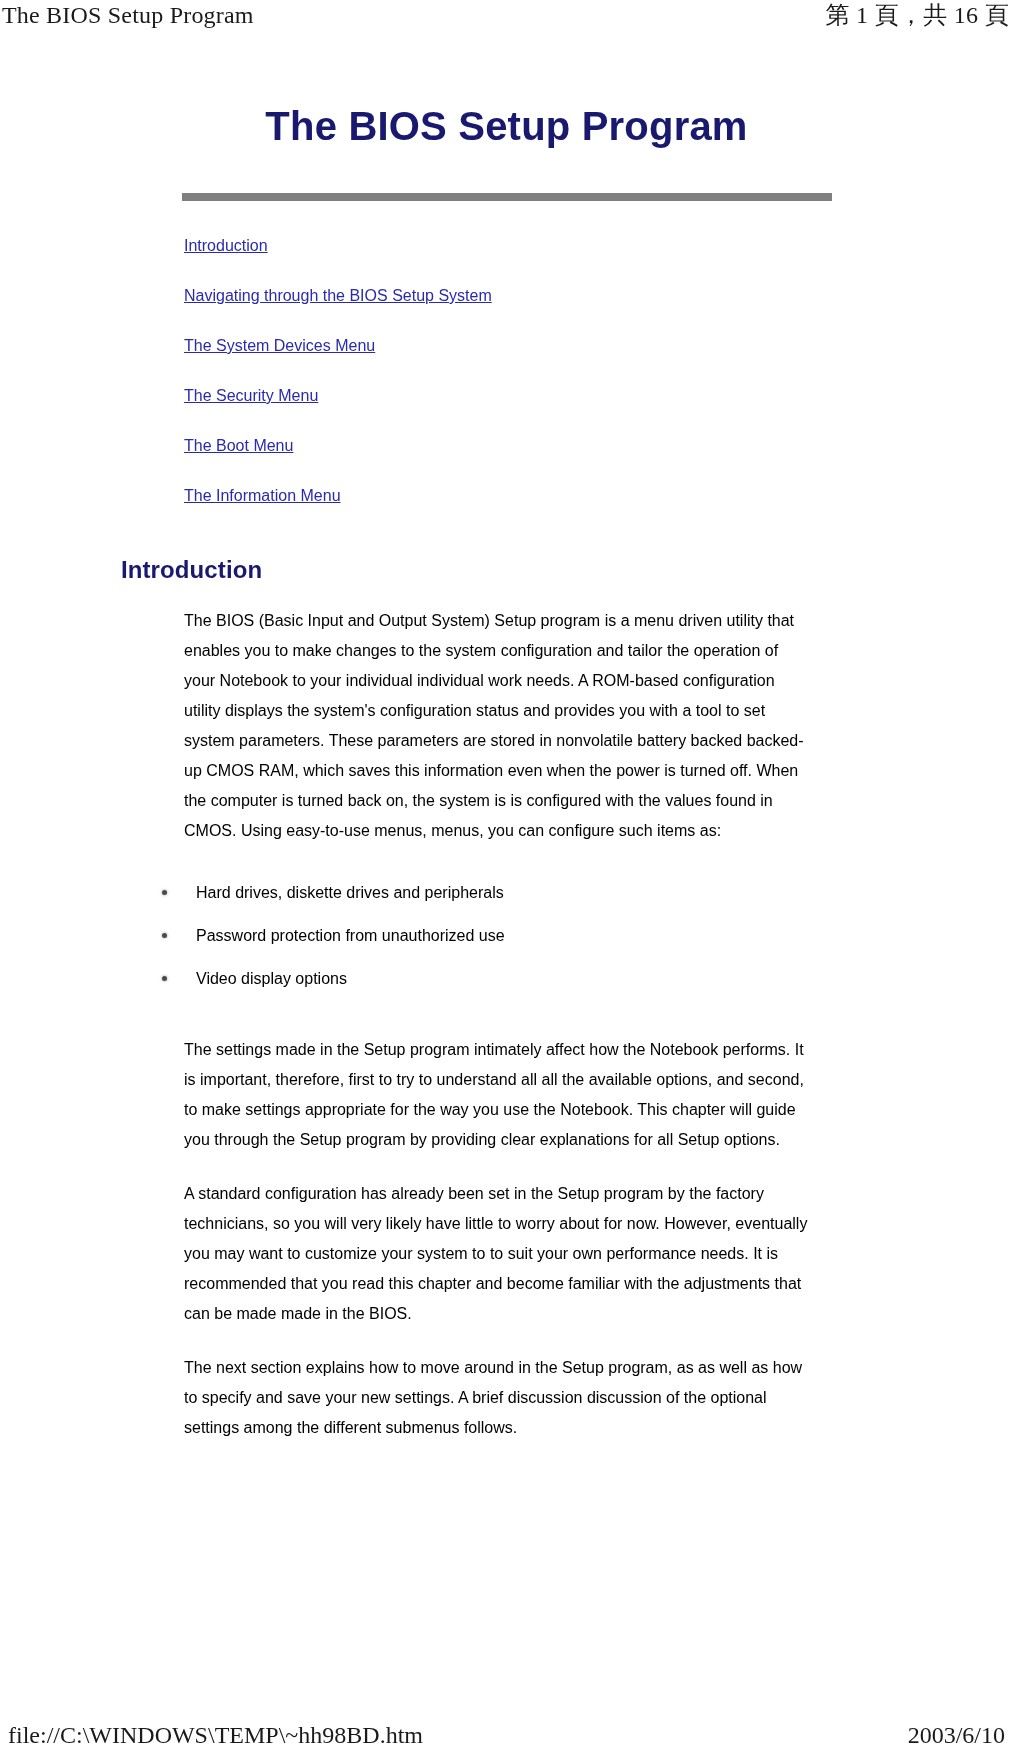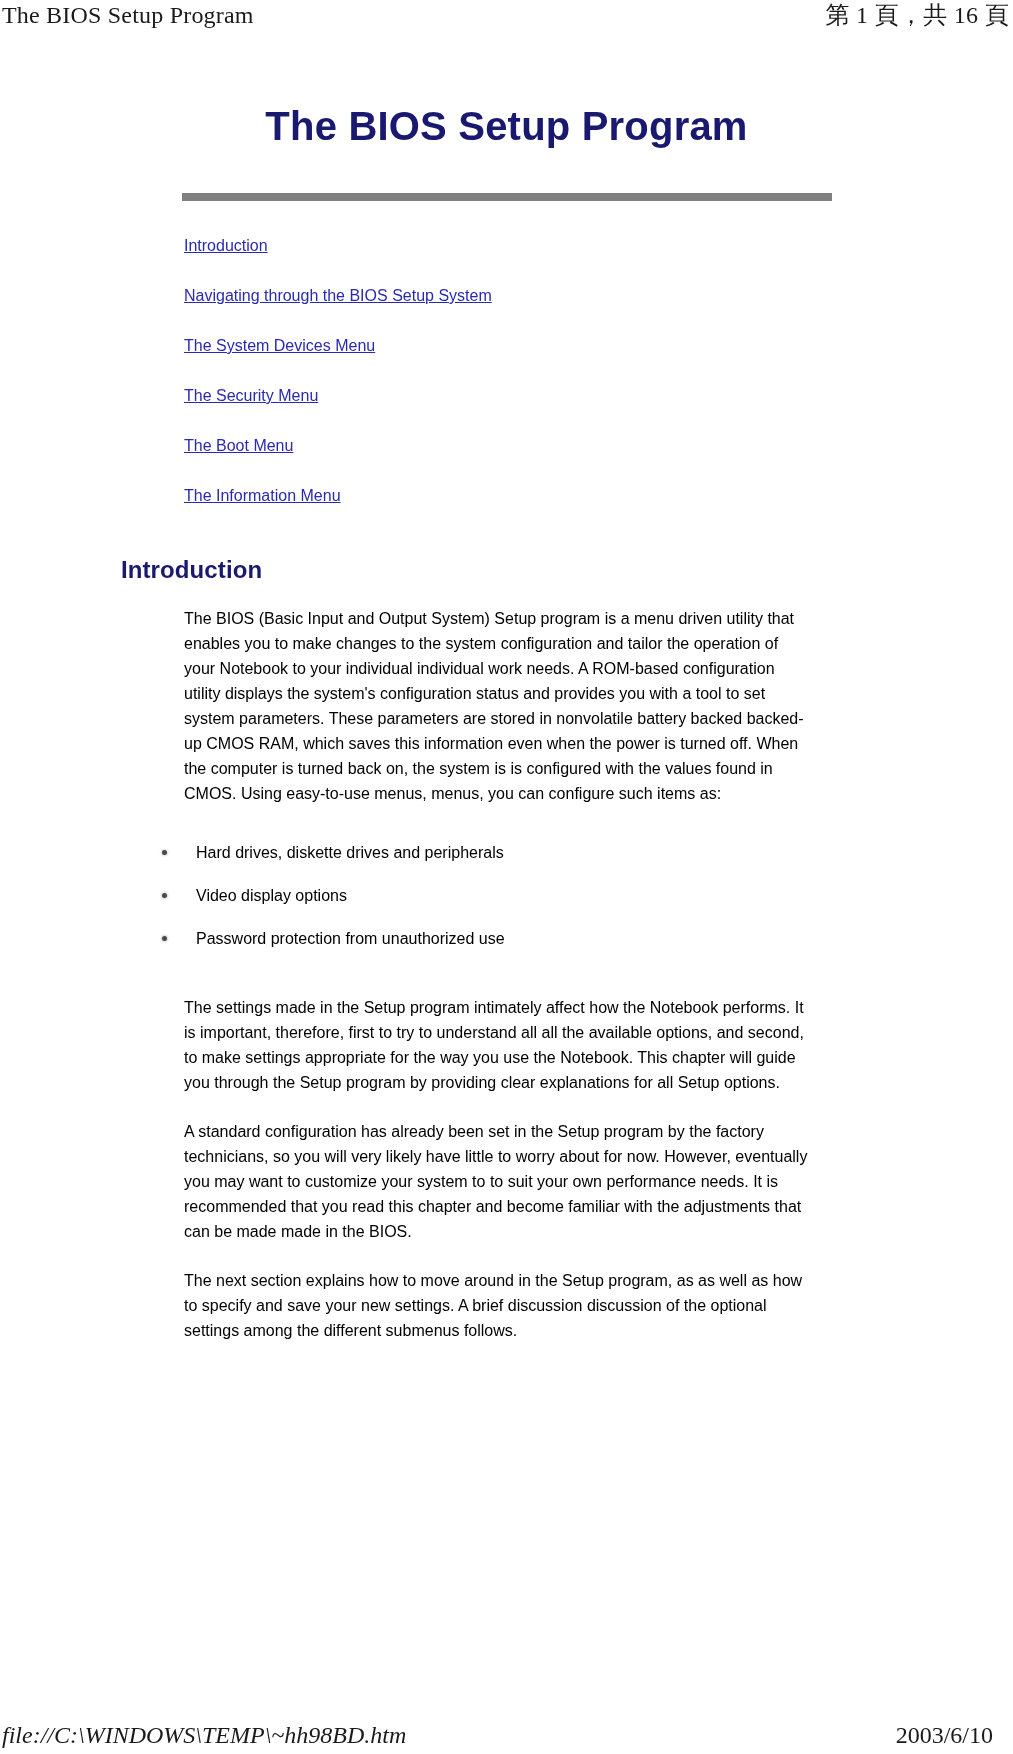--- a/index.html
+++ b/index.html
@@ -44,22 +44,22 @@
     height: 40px;
     display: flex;
     align-items: flex-start;
     justify-content: space-between;
     font-family: "Liberation Serif", serif;
     font-size: 24px;
     color: #1a1a1a;
     line-height: 30px;
     white-space: nowrap;
   }
-  .page-footer .ftr-left { padding-left: 2px; font-style: italic; }
-  .page-footer .ftr-right { padding-right: 20px; }
+  .page-footer .ftr-left { padding-left: 8px; }
+  .page-footer .ftr-right { padding-right: 8px; }
 
   
   .doc {
     position: absolute;
     top: 40px;
     left: 0px;
     width: 1013px;
   }
 
   .doc-title {
@@ -110,21 +110,21 @@
     font-weight: bold;
     color: #191970;
     letter-spacing: 0.1px;
   }
 
   .para {
     margin: 0;
     padding: 22px 200px 0 184px;
     font-family: "Liberation Sans", sans-serif;
     font-size: 16px;
-    line-height: 25px;
+    line-height: 30px;
     color: #000000;
     text-align: left;
   }
   .para.tight { padding-top: 24px; }
 
   .bullets {
     margin: 12px;
     padding: 24px 0 0 0;
     list-style: none;
   }
@@ -189,25 +189,25 @@
 
   <p class="para">The BIOS (Basic Input and Output System) Setup program is a menu driven utility that enables you to make changes to the system configuration and tailor the operation of your Notebook to your individual individual work needs. A ROM-based configuration utility displays the system's configuration status and provides you with a tool to set system parameters. These parameters are stored in nonvolatile battery backed backed-up CMOS RAM, which saves this information even when the power is turned off. When the computer is turned back on, the system is is configured with the values found in CMOS. Using easy-to-use menus, menus, you can configure such items as:</p>
 
   <ul class="bullets">
     <li class="bullet-item">
       <span class="bullet-dot"></span>
       <span>Hard drives, diskette drives and peripherals</span>
     </li>
     <li class="bullet-item">
       <span class="bullet-dot"></span>
-      <span>Video display options</span>
+      <span>Password protection from unauthorized use</span>
     </li>
     <li class="bullet-item">
       <span class="bullet-dot"></span>
-      <span>Password protection from unauthorized use</span>
+      <span>Video display options</span>
     </li>
   </ul>
 
   <p class="para tight">The settings made in the Setup program intimately affect how the Notebook performs. It is important, therefore, first to try to understand all all the available options, and second, to make settings appropriate for the way you use the Notebook. This chapter will guide you through the Setup program by providing clear explanations for all Setup options.</p>
   <p class="para tight">A standard configuration has already been set in the Setup program by the factory technicians, so you will very likely have little to worry about for now. However, eventually you may want to customize your system to to suit your own performance needs. It is recommended that you read this chapter and become familiar with the adjustments that can be made made in the BIOS.</p>
   <p class="para tight">The next section explains how to move around in the Setup program, as as well as how to specify and save your new settings. A brief discussion discussion of the optional settings among the different submenus follows.</p>
 
 </div>
 
 <div class="page-footer">

